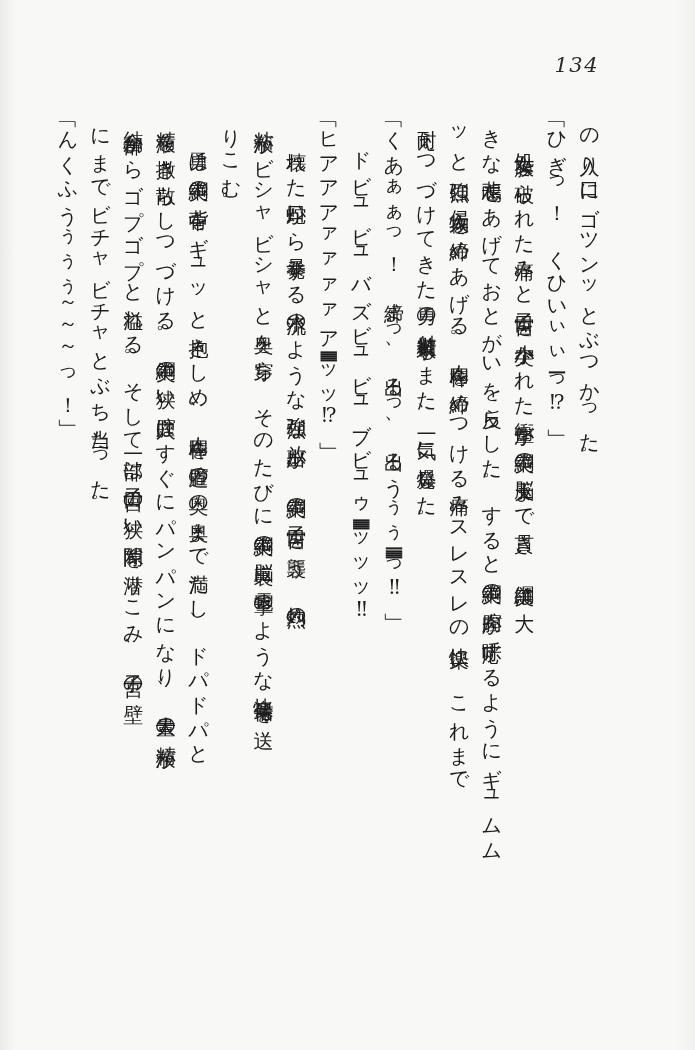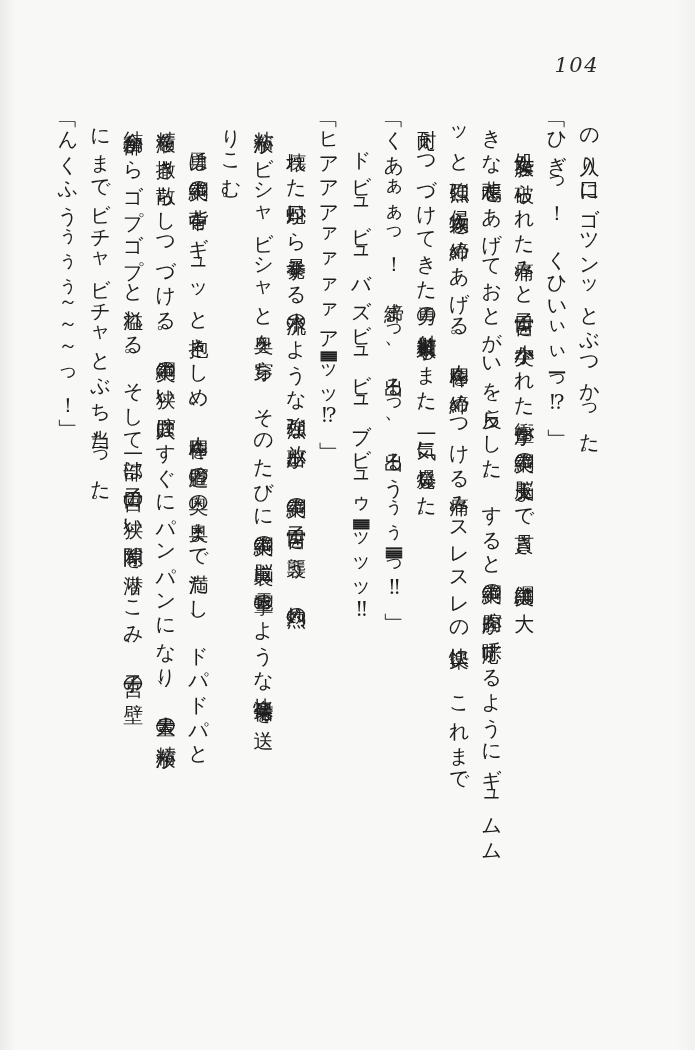--- a/index.html
+++ b/index.html
@@ -44,21 +44,21 @@
     height: 842px;
   }
   .text-line.indent {
     text-indent: 22px;
   }
 </style>
 </head>
 <body>
 
 <div class="page">
-  <div class="page-number">104</div>
+  <div class="page-number">134</div>
   <div class="text-block" id="text-block">
       <div class="text-line">の入り口にゴツンッとぶつかった。</div>
       <div class="text-line">「ひぎっ！　くひいぃぃーっ⁉」</div>
       <div class="text-line indent">処女膜を破られた痛みと子宮口を小突かれた衝撃が美綱の脳天まで貫き、美綱は大</div>
       <div class="text-line">きな悲鳴をあげておとがいを反らした。すると美綱の膣肉が呼応するようにギュムム</div>
       <div class="text-line">ッと強烈に侵入物を締めあげる。肉棒を締めつける痛みスレスレの快楽に、これまで</div>
       <div class="text-line">耐えつづけてきた勇の射精欲求もまた、一気に爆発した。</div>
       <div class="text-line">「くあぁぁっ！　締まっ、出るっ、出るうぅぅーーーーーっ‼」</div>
       <div class="text-line indent">ドビュビュバズビュビュブビュゥーーーーーッッッ‼</div>
       <div class="text-line">「ヒアアアァァァァアーーーーーッッ⁉」</div>

